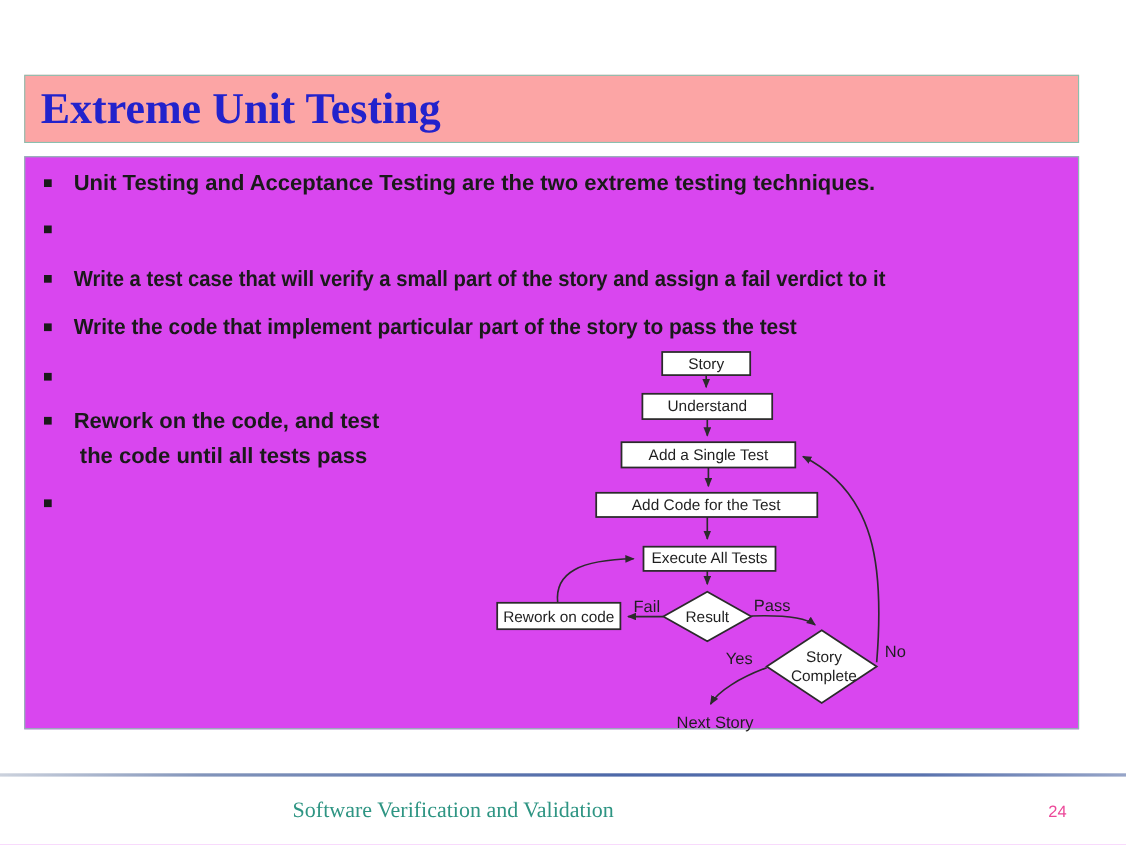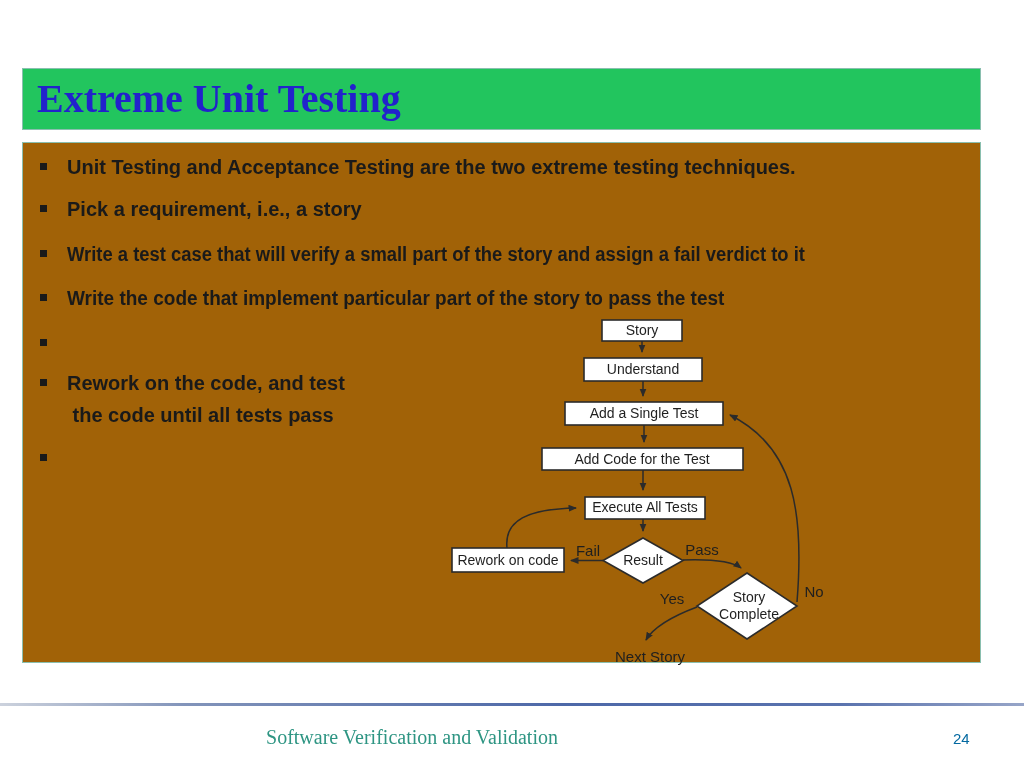--- a/index.html
+++ b/index.html
@@ -2,30 +2,30 @@
 <html><head>
 <meta charset="utf-8">
 <style>
   html,body{margin:0;padding:0;}
   body{
     width:1024px;height:768px;position:relative;background:#ffffff;
     font-family:"Liberation Sans",sans-serif;overflow:hidden;
   }
   .title-box{
     position:absolute;left:22px;top:68px;width:957px;height:60px;
-    border:1px solid #8abfaf;background:#22c55e;
+    border:1px solid #8abfaf;background:#fca5a5;
   }
   .title-text{
     position:absolute;left:14px;top:6px;
     font-family:"Liberation Serif",serif;font-weight:bold;font-size:40px;
     color:#2222cc;white-space:nowrap;letter-spacing:0px;
   }
   .content-box{
     position:absolute;left:22px;top:142px;width:957px;height:519px;
-    border:1px solid #8abfaf;background:#a16207;
+    border:1px solid #8abfaf;background:#d946ef;
   }
   .bullet-marker{
     position:absolute;left:17px;width:7px;height:7px;background:#1a1a1a;
   }
   .bullet-line{
     position:absolute;left:44px;height:22px;line-height:22px;
     font-size:20px;font-weight:700;color:#1a1a1a;white-space:pre;
   }
   .cond92{transform:scaleX(0.92);transform-origin:0 50%;}
   .cond95{transform:scaleX(0.95);transform-origin:0 50%;}
@@ -36,36 +36,35 @@
   .flow-line{fill:none;stroke:#2b2b2b;stroke-width:1.5;}
   .footer-divider{
     position:absolute;left:0;top:703px;width:1024px;height:3px;
     background:linear-gradient(90deg,#ccd2dd 0%,#8294ba 18%,#4d68a8 55%,#5a73ae 82%,#97a5c8 100%);
   }
   .footer-text{
     position:absolute;left:0;top:726px;width:824px;text-align:center;
     font-family:"Liberation Serif",serif;font-size:20px;color:#2e9583;
   }
   .page-number{
-    position:absolute;left:953px;top:730px;font-size:15px;color:#0369a1;
+    position:absolute;left:953px;top:730px;font-size:15px;color:#ec4899;
   }
 </style>
 </head>
 <body>
 
 <div class="title-box">
   <div class="title-text">Extreme Unit Testing</div>
 </div>
 
 <div class="content-box">
   <span class="bullet-marker" style="top:20px"></span>
   <div class="bullet-line" style="top:13px">Unit Testing and Acceptance Testing are the two extreme testing techniques.</div>
 
   <span class="bullet-marker" style="top:62px"></span>
-  <div class="bullet-line" style="top:55px">Pick a requirement, i.e., a story</div>
 
   <span class="bullet-marker" style="top:107px"></span>
   <div class="bullet-line cond92" style="top:100px">Write a test case that will verify a small part of the story and assign a fail verdict to it</div>
 
   <span class="bullet-marker" style="top:151px"></span>
   <div class="bullet-line cond95" style="top:144px">Write the code that implement particular part of the story to pass the test</div>
 
   <span class="bullet-marker" style="top:196px"></span>
 
   <span class="bullet-marker" style="top:236px"></span>

